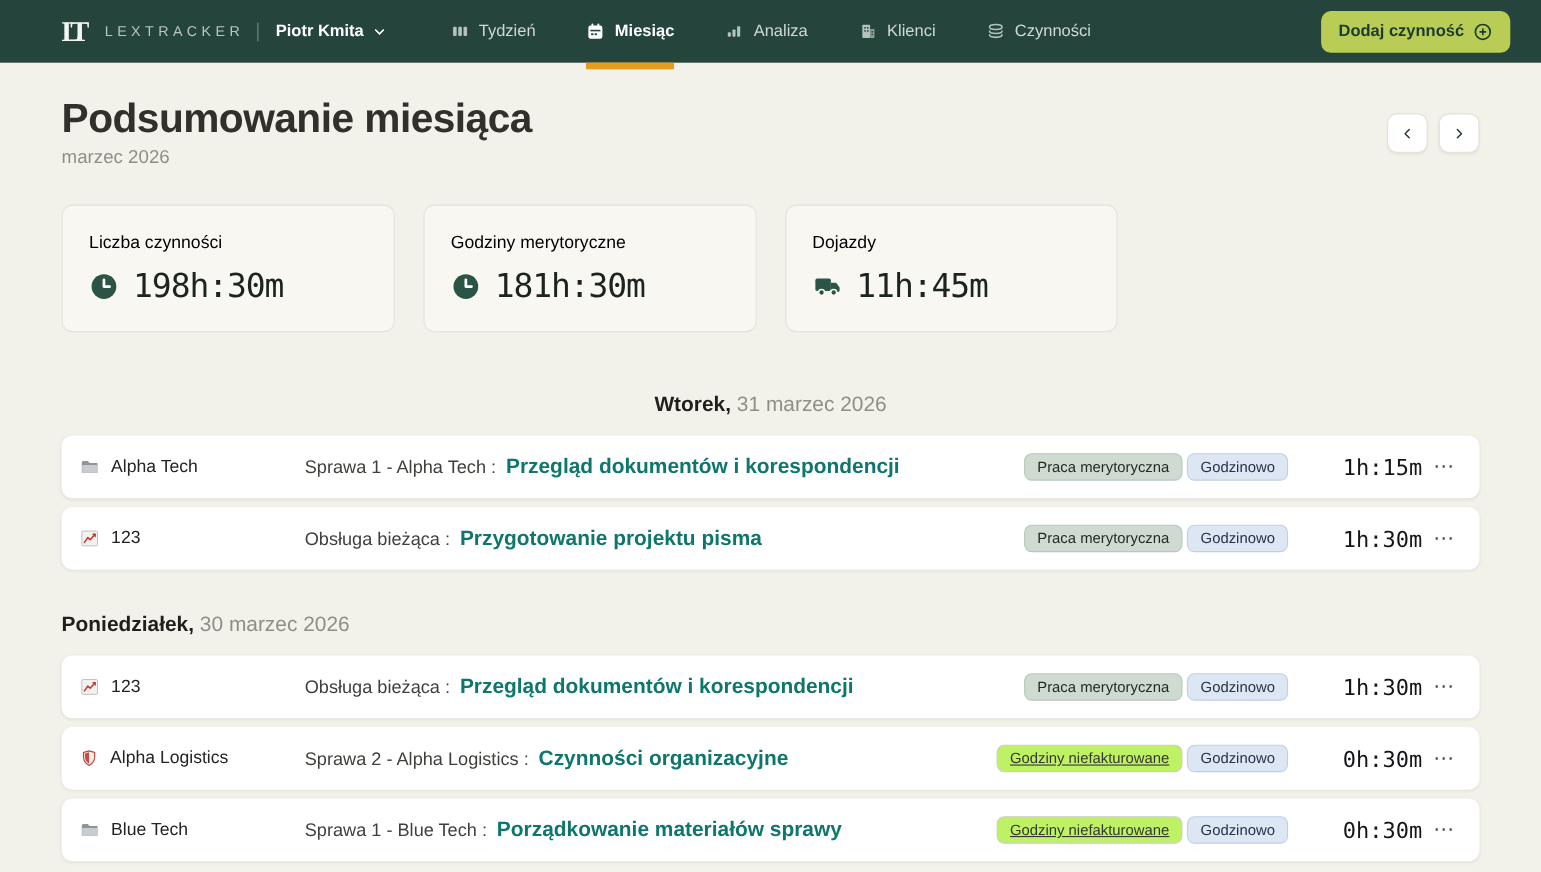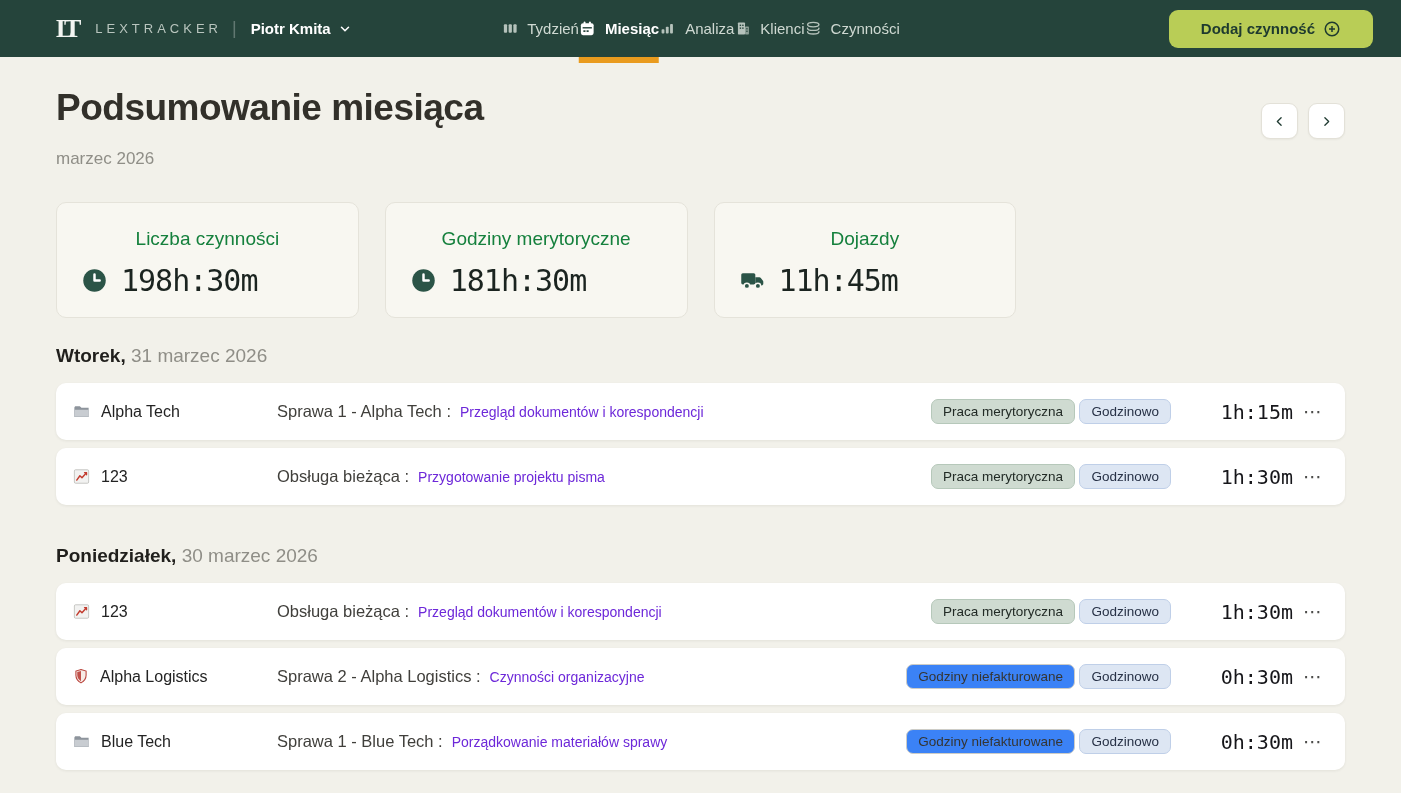--- a/index.html
+++ b/index.html
@@ -22,96 +22,96 @@
     padding-right:7px;
   }
   .logo-text {
     color:#b9c5be; font-size:13px; letter-spacing:4px; font-weight:500;
   }
   .top-divider { color:rgba(255,255,255,.28); font-size:18px; margin:0 14px 0 10px; }
   .user-menu { display:flex; align-items:center; gap:7px; color:#fff; font-size:15px; font-weight:700; cursor:pointer; }
   .user-menu svg { display:block; }
   .main-nav {
     position:absolute; left:50%; transform:translateX(-50%);
-    display:flex; height:57px; align-items:stretch;
+    display:flex; gap:46px; height:57px; align-items:stretch;
   }
   .nav-item {
     display:flex; align-items:center; gap:9px;
     color:#cfd9d2; font-size:15px; font-weight:500;
     position:relative; cursor:pointer; background:none; border:none;
     font-family:inherit;
   }
   .nav-item .nav-icn { display:flex; align-items:center; opacity:.85; }
   .nav-item.active { color:#ffffff; font-weight:700; }
   .nav-item.active .nav-icn { opacity:1; }
   .nav-item.active::after {
     content:""; position:absolute; bottom:-6px; left:50%; transform:translateX(-50%);
     width:80px; height:6px; background:#e99b1e;
   }
   .add-btn {
     margin-left:auto;
     background:#b9cd56; color:#1e3a2f;
     border:none; border-radius:9px;
     font-family:inherit; font-size:15px; font-weight:700;
-    padding:10px 32px; display:flex; align-items:center; gap:8px;
+    padding:10px 16px; display:flex; align-items:center; gap:8px;
     cursor:pointer;
   }
   
   .main { padding:30px 56px 0; }
   .title-row { display:flex; align-items:flex-start; justify-content:space-between; }
   .page-title { font-size:37px; font-weight:700; color:#32302a; letter-spacing:-.5px; }
-  .page-subtitle { font-size:17px; color:#8f8e87; margin-top:20px; }
+  .page-subtitle { font-size:17px; color:#8f8e87; margin-top:4px; }
   .pager { display:flex; gap:10px; margin-top:16px; }
   .pager-btn {
     width:37px; height:36px; background:#fff;
     border:1px solid #e3e1d8; border-radius:9px;
     display:flex; align-items:center; justify-content:center; cursor:pointer;
     box-shadow:0 1px 2px rgba(30,30,25,.05);
   }
   
   .stats {
     display:grid; grid-template-columns:repeat(4,1fr); gap:26px;
     margin-top:33px;
   }
   .stat-card {
     background:#f8f7f1; border:1px solid #e5e3da; border-radius:10px;
     height:116px; padding:25px 24px 0;
   }
-  .stat-label { font-size:19px; color:#15803d;text-align:center; }
+  .stat-label { font-size:16px; color:#000000; }
   .stat-value-row { display:flex; align-items:center; gap:13px; margin-top:13px; }
   .stat-value {
     font-family:"DejaVu Sans Mono", monospace;
     font-size:30px; color:#1b2420; letter-spacing:-1px;
   }
   
   .day-heading { margin:40px 0 16px; font-size:19px; }
-  .day-heading:first-of-type { margin-top:27px; }
+  .day-heading:first-of-type { margin-top:56px;text-align:center; }
   .day-name { font-weight:700; color:#201f1c; }
   .day-date { font-weight:400; color:#8f8e87; }
   .row {
     background:#fff; border-radius:10px; height:57px;
     box-shadow:0 1px 3px rgba(25,25,20,.07);
     display:flex; align-items:center;
     padding:0 14px 0 16px; margin-bottom:8px; cursor:pointer;
   }
   .cell-client { width:205px; display:flex; align-items:flex-end; gap:10px; }
   .client-name { font-size:16px; color:#232323; }
   .cell-case { flex:1; display:flex; align-items:baseline; gap:9px; min-width:0; }
   .case-label { font-size:16.5px; color:#403f3b; }
-  .activity-name { font-size:14px; font-weight:400; color:#6d28d9; }
+  .activity-name { font-size:19px; font-weight:700; color:#0f766e; }
   .cell-badges { display:flex; align-items:center; gap:10px; }
   .badge-slot { display:flex; justify-content:flex-end; }
   .badge-slot.slot1 { width:166px; }
   .badge-slot.slot2 { width:86px; }
   .badge {
     font-size:13.5px; padding:4px 11px; border-radius:7px; white-space:nowrap;
   }
   .tone-green { background:#cfdbd1; border:1px solid #b6c8ba; color:#222b26; }
   .tone-blue  { background:#dde6f3; border:1px solid #bfcfe8; color:#273146; }
-  .tone-gray  { background:#3b82f6; border:1px solid #cdccc6; color:#353533; }
+  .tone-gray  { background:#bef264; border:1px solid #cdccc6; color:#353533;text-decoration:underline; }
   .cell-duration {
     width:122px; text-align:right;
     font-family:"DejaVu Sans Mono", monospace;
     font-size:20px; color:#16161a;
   }
   .row-menu {
     width:36px; border:none; background:none; cursor:pointer;
     font-size:19px; color:#4c4c4a; letter-spacing:1px; line-height:1;
     margin-left:2px; font-family:"DejaVu Sans", sans-serif;
   }

